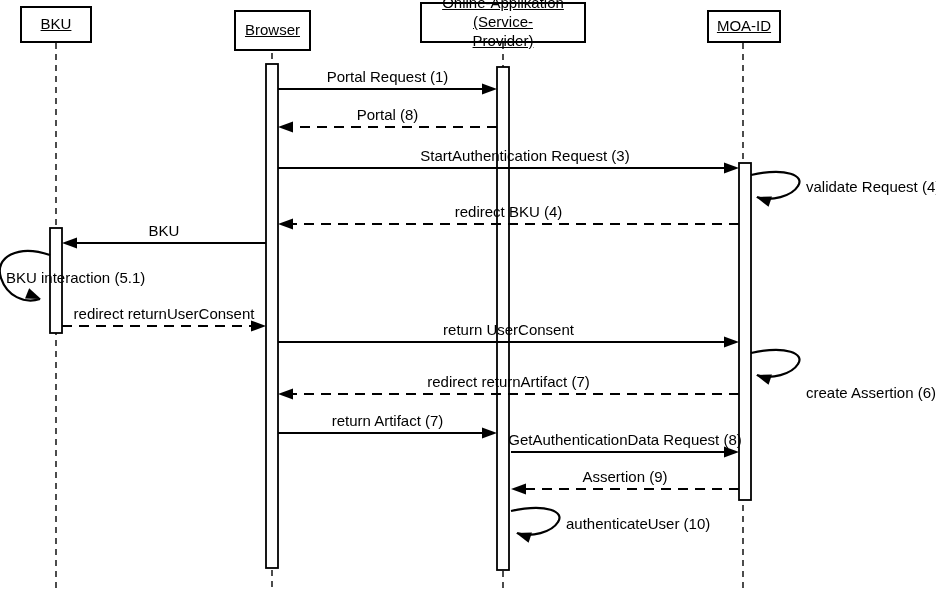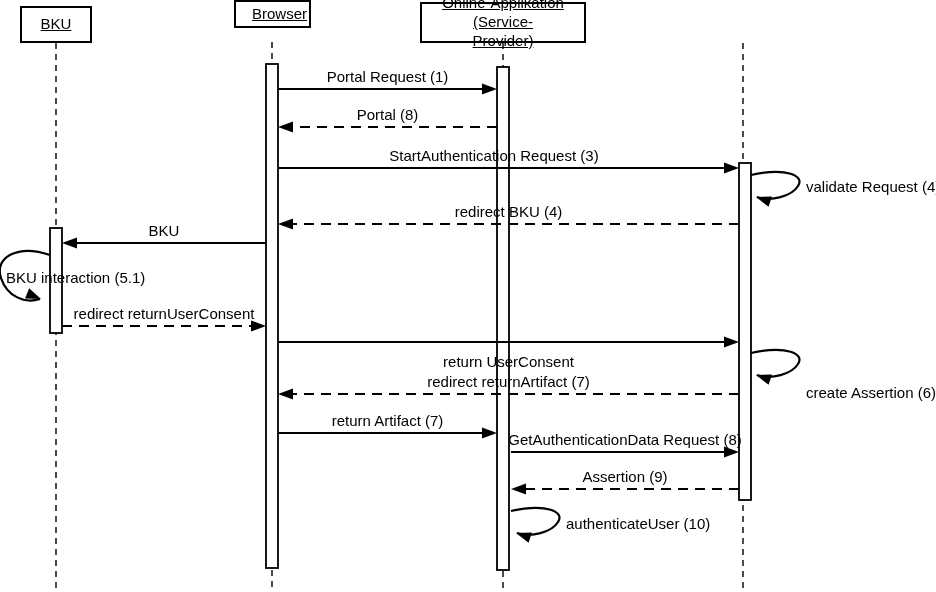--- a/index.html
+++ b/index.html
@@ -60,37 +60,40 @@
       <polygon points="739,452 724,446.5 724,457.5" transform="" class="head"></polygon>
       <line x1="739" y1="489" x2="515" y2="489" class="msg dashed"></line>
       <polygon points="511,489 496,483.5 496,494.5" transform="rotate(180 511 489)" class="head"></polygon>
       <path d="M 511,511 C 547,503 565,512 558,522 C 552,532 531,538 517,533" class="self-loop"></path>
       <polygon points="516,533 501,527.5 501,538.5" transform="rotate(198 516 533)" class="head"></polygon>
     </svg>
 
   <div class="pbox" id="pbox-0" style="left: 20px; top: 6px; width: 72px; height: 37px;">
     <span class="plabel">BKU</span>
   </div>
-  <div class="pbox" id="pbox-1" style="left: 234px; top: 0; width: 77px; height: 28px; justify-content: flex-end;">
+  <div class="pbox" id="pbox-1" style="left: 234px; top: 10px; width: 77px; height: 41px;">
     <span class="plabel">Browser</span>
   </div>
   <div class="pbox" id="pbox-2" style="left: 420px; top: 2px; width: 166px; height: 41px;">
     <span class="plabel" id="oa-label">Online-Applikation (Service-<br>Provider)</span>
   </div>
+  <div class="pbox" id="pbox-3" style="left: 707px; top: 10px; width: 74px; height: 33px;">
+    <span class="plabel">MOA-ID</span>
+  </div>
 
   <div id="labels">
       <div class="msg-label centered" style="left: 387.5px; top: 68px;">Portal Request (1)</div>
       <div class="msg-label centered" style="left: 387.5px; top: 106px;">Portal (8)</div>
-      <div class="msg-label centered" style="left: 494px; top: 147px; text-align: right;">StartAuthentication Request (3)</div>
+      <div class="msg-label centered" style="left: 525px; top: 147px; text-align: right;">StartAuthentication Request (3)</div>
       <div class="msg-label" style="left: 806px; top: 178px;">validate Request (4)</div>
       <div class="msg-label centered" style="left: 508.5px; top: 203px;">redirect BKU (4)</div>
       <div class="msg-label centered" style="left: 164px; top: 222px;">BKU</div>
       <div class="msg-label" style="left: 6px; top: 269px;">BKU interaction (5.1)</div>
       <div class="msg-label centered" style="left: 164px; top: 305px;">redirect returnUserConsent</div>
-      <div class="msg-label centered" style="left: 508.5px; top: 321px; margin-top: 32px;">return UserConsent</div>
+      <div class="msg-label centered" style="left: 508.5px; top: 321px;">return UserConsent</div>
       <div class="msg-label" style="left: 806px; top: 356px; margin-top: 28px;">create Assertion (6)</div>
       <div class="msg-label centered" style="left: 508.5px; top: 373px;">redirect returnArtifact (7)</div>
       <div class="msg-label centered" style="left: 387.5px; top: 412px;">return Artifact (7)</div>
       <div class="msg-label centered" style="left: 625px; top: 431px;">GetAuthenticationData Request (8)</div>
       <div class="msg-label centered" style="left: 625px; top: 468px;">Assertion (9)</div>
       <div class="msg-label" style="left: 566px; top: 515px;">authenticateUser (10)</div>
     </div>
 </div>
 
 </body></html>

